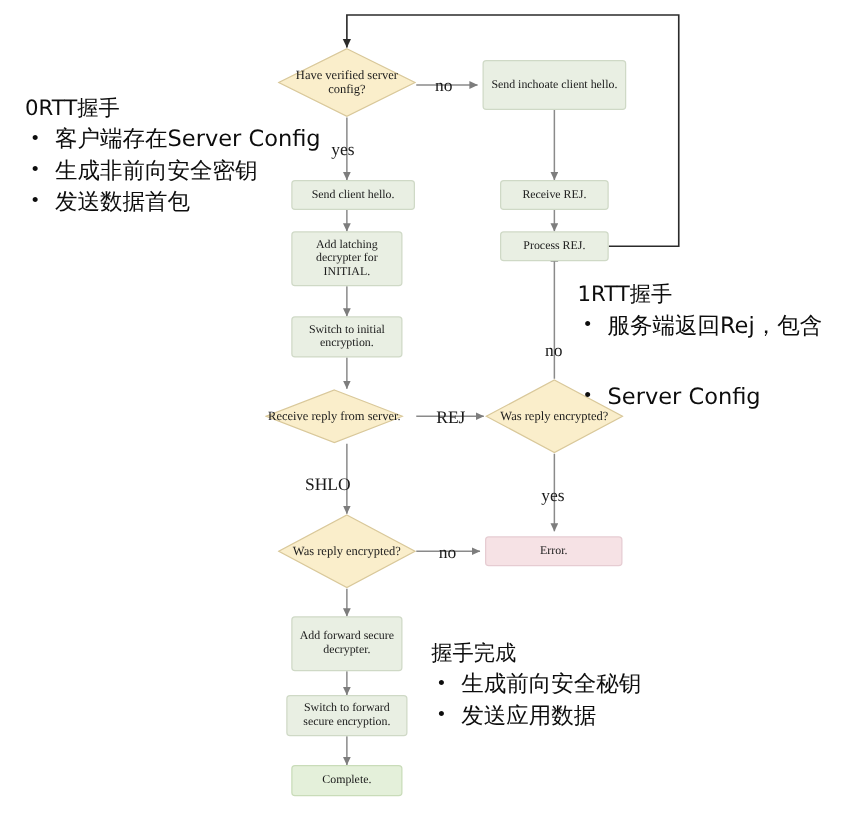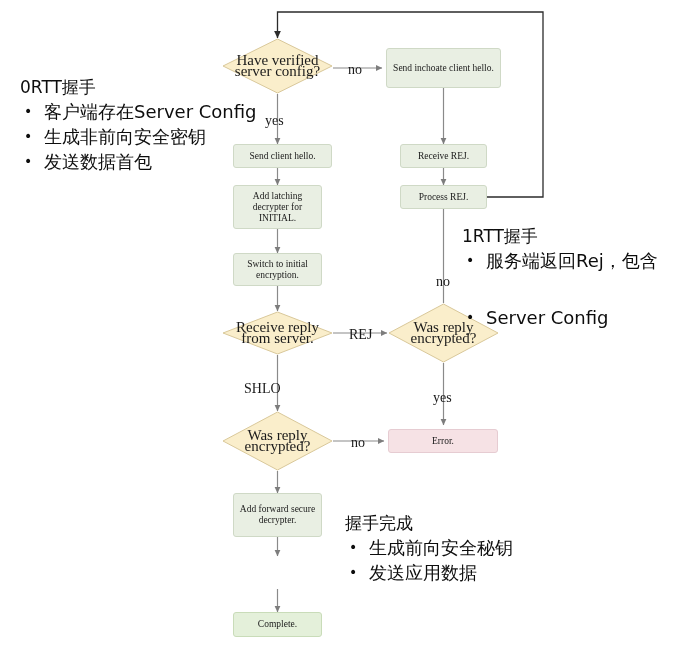--- a/index.html
+++ b/index.html
@@ -62,21 +62,21 @@
   }
   .diamond-label {
     position: absolute;
     left: 0; top: 0;
     width: 100%; height: 100%;
     display: flex;
     align-items: center;
     justify-content: center;
     text-align: center;
     font-family: "Liberation Serif", "DejaVu Serif", serif;
-    font-size: 15px;
+    font-size: 10px;
     line-height: 11px;
     color: #1a1a1a;
   }
   .edge-label {
     position: absolute;
     font-family: "Liberation Serif", "DejaVu Serif", serif;
     font-size: 14px;
     color: #1a1a1a;
     white-space: nowrap;
   }
@@ -180,21 +180,21 @@
   <div class="node proc" style="left:233px; top:144px; width:99px; height:24px;">Send client hello.</div>
 
   <div class="node proc" style="left:400px; top:144px; width:87px; height:24px;">Receive REJ.</div>
 
   <div class="node proc" style="left:233px; top:185px; width:89px; height:44px;">Add latching decrypter for INITIAL.</div>
 
   <div class="node proc" style="left:400px; top:185px; width:87px; height:24px;">Process REJ.</div>
 
   <div class="node proc" style="left:233px; top:253px; width:89px; height:33px;">Switch to initial encryption.</div>
 
-  <div class="diamond-wrap" style="left:222px; top:311px; width:111px; height:44px;">
+  <div class="diamond-wrap" style="left:212px; top:311px; width:111px; height:44px;">
     <svg class="diamond-shape" viewBox="0 0 111 44" preserveAspectRatio="none">
       <polygon points="55.5,1 110,22 55.5,43 1,22" fill="#faeecb" stroke="#d9c89a" stroke-width="1"></polygon>
     </svg>
     <div class="diamond-label">Receive reply from server.</div>
   </div>
 
   <div class="diamond-wrap" style="left:388px; top:303px; width:111px; height:60px;">
     <svg class="diamond-shape" viewBox="0 0 111 60" preserveAspectRatio="none">
       <polygon points="55.5,1 110,30 55.5,59 1,30" fill="#faeecb" stroke="#d9c89a" stroke-width="1"></polygon>
     </svg>
@@ -205,20 +205,21 @@
     <svg class="diamond-shape" viewBox="0 0 111 60" preserveAspectRatio="none">
       <polygon points="55.5,1 110,30 55.5,59 1,30" fill="#faeecb" stroke="#d9c89a" stroke-width="1"></polygon>
     </svg>
     <div class="diamond-label">Was reply encrypted?</div>
   </div>
 
   <div class="node error-node" style="left:388px; top:429px; width:110px; height:24px;">Error.</div>
 
   <div class="node proc" style="left:233px; top:493px; width:89px; height:44px;">Add forward secure decrypter.</div>
 
+  <div class="node proc" style="left:229px; top:556px; width:97px; height:33px;">Switch to forward secure encryption.</div>
 
   <div class="node complete-node" style="left:233px; top:612px; width:89px; height:25px;">Complete.</div>
 
   <div class="edge-label" style="left:348px; top:62px;">no</div>
   <div class="edge-label" style="left:265px; top:113px;">yes</div>
   <div class="edge-label" style="left:349px; top:327px;">REJ</div>
   <div class="edge-label" style="left:244px; top:381px;">SHLO</div>
   <div class="edge-label" style="left:433px; top:390px;">yes</div>
   <div class="edge-label" style="left:436px; top:274px;">no</div>
   <div class="edge-label" style="left:351px; top:435px;">no</div>

